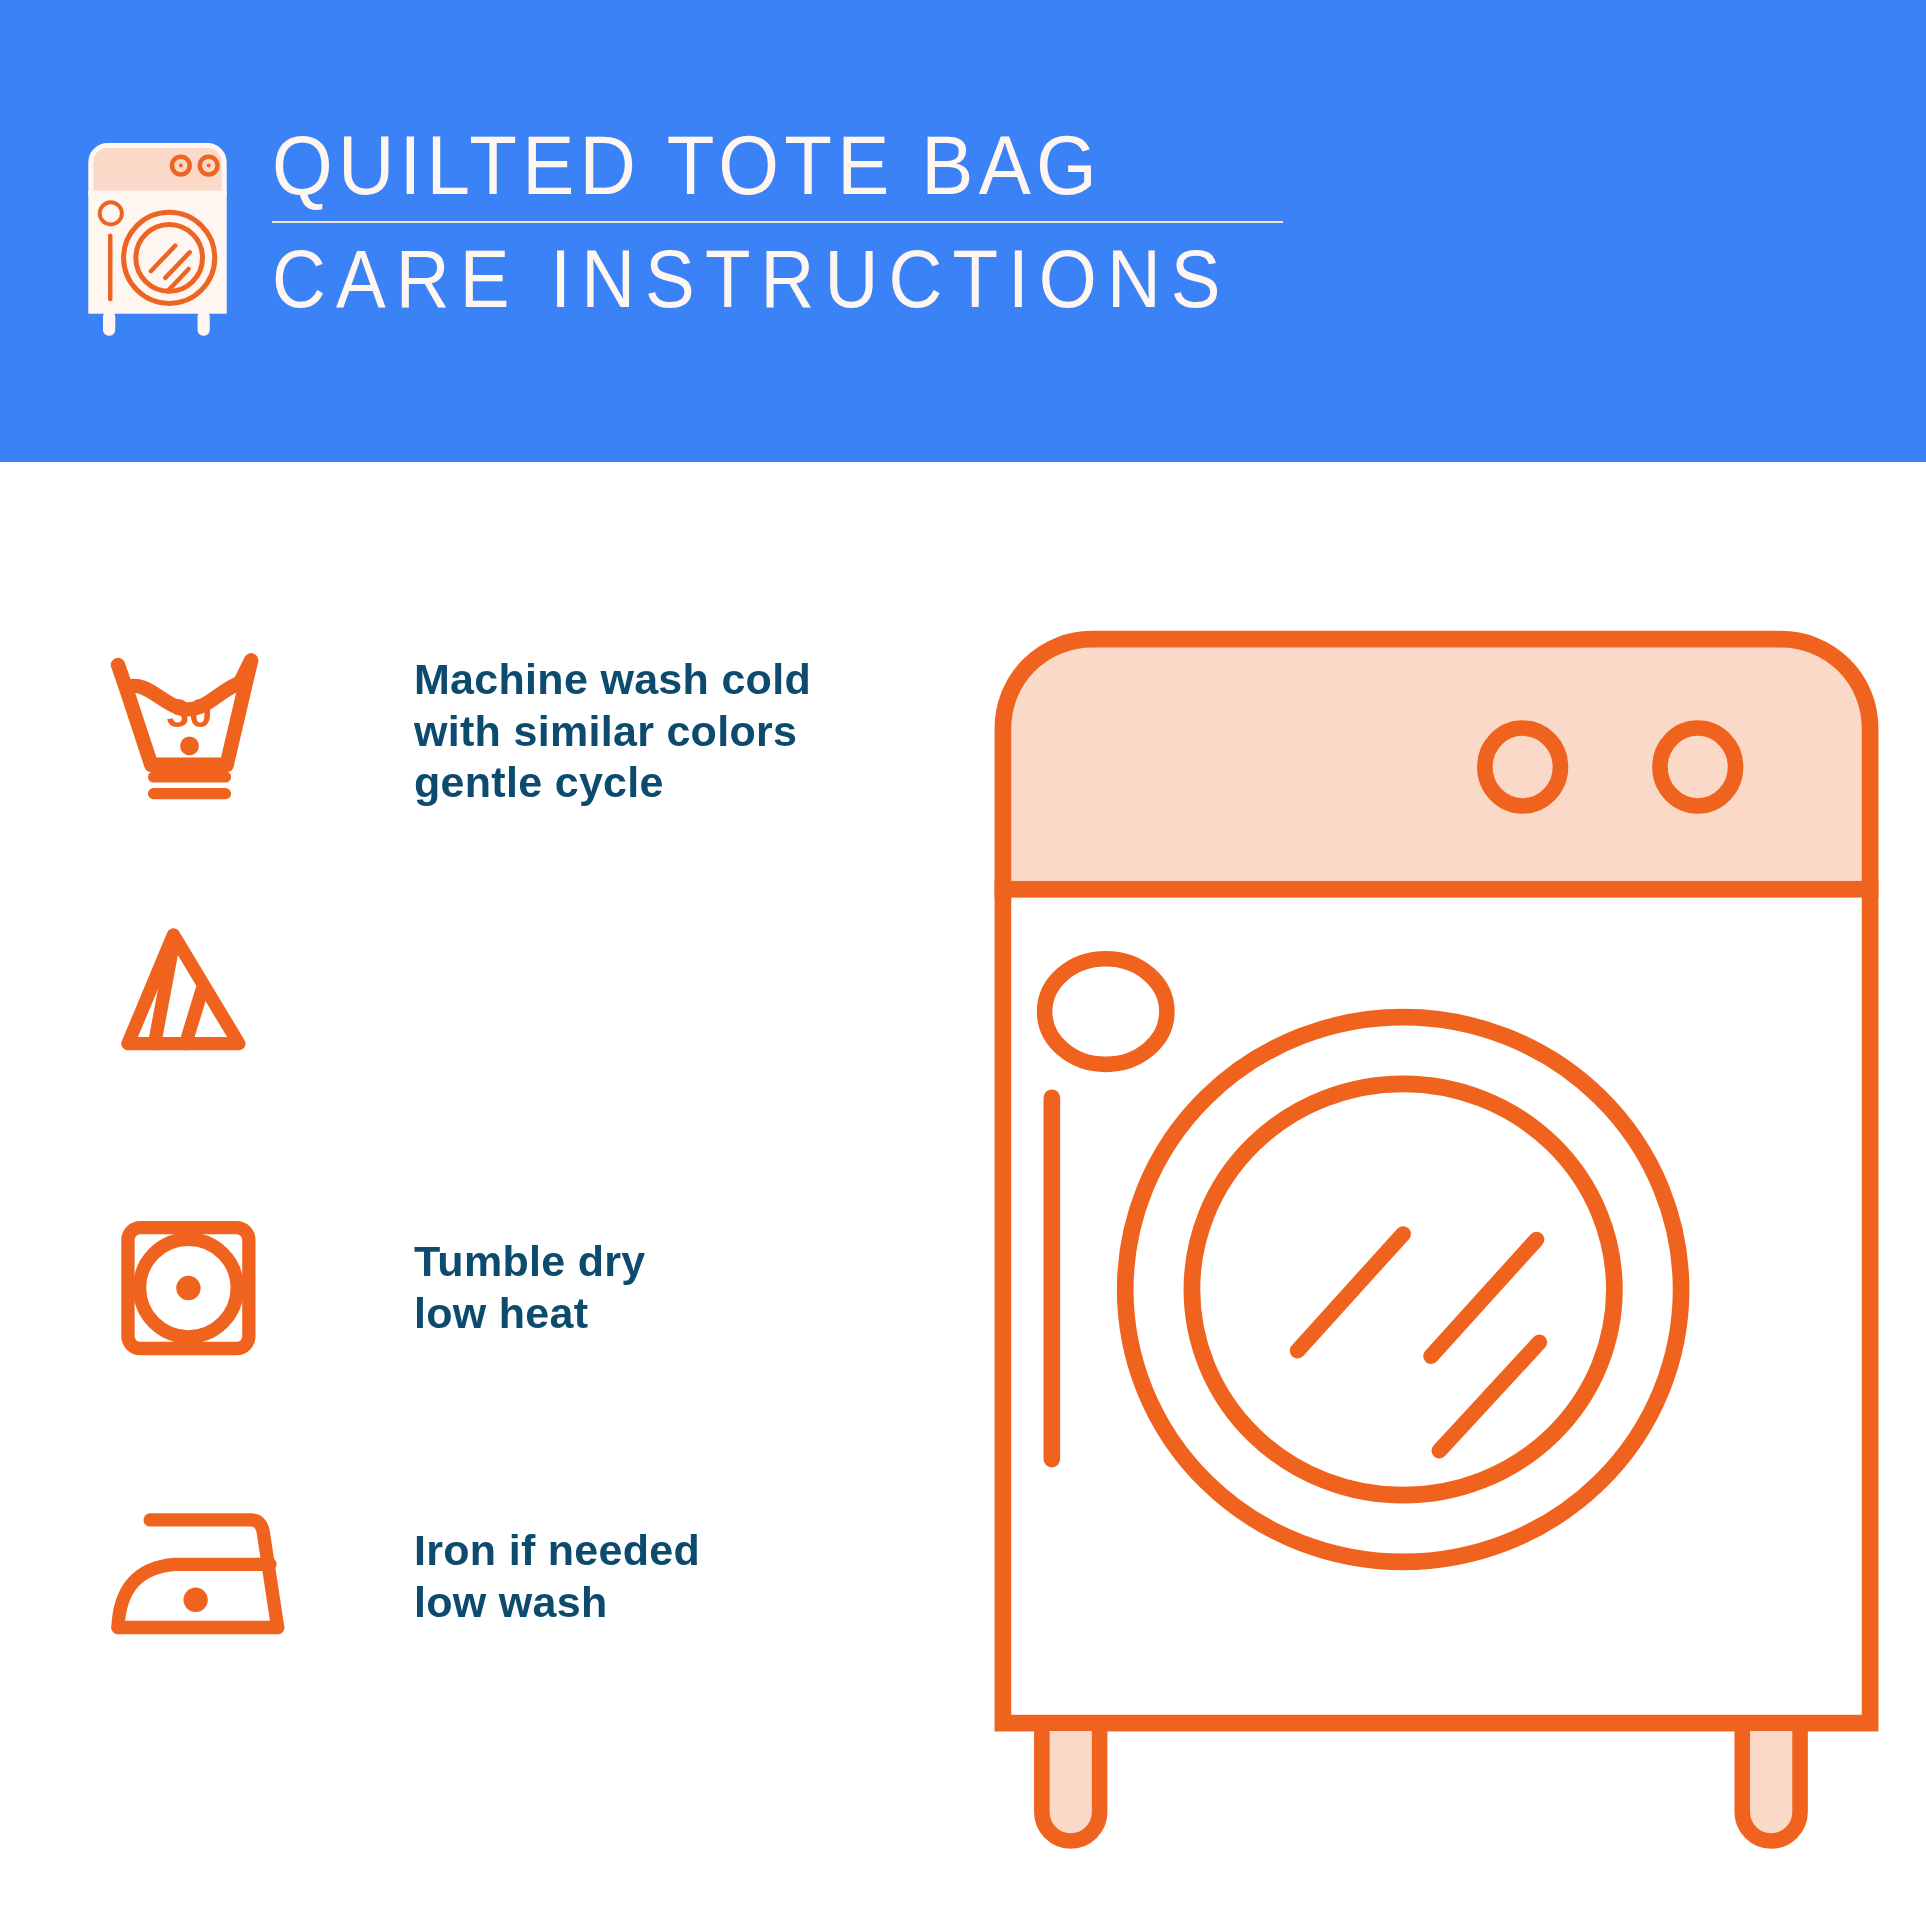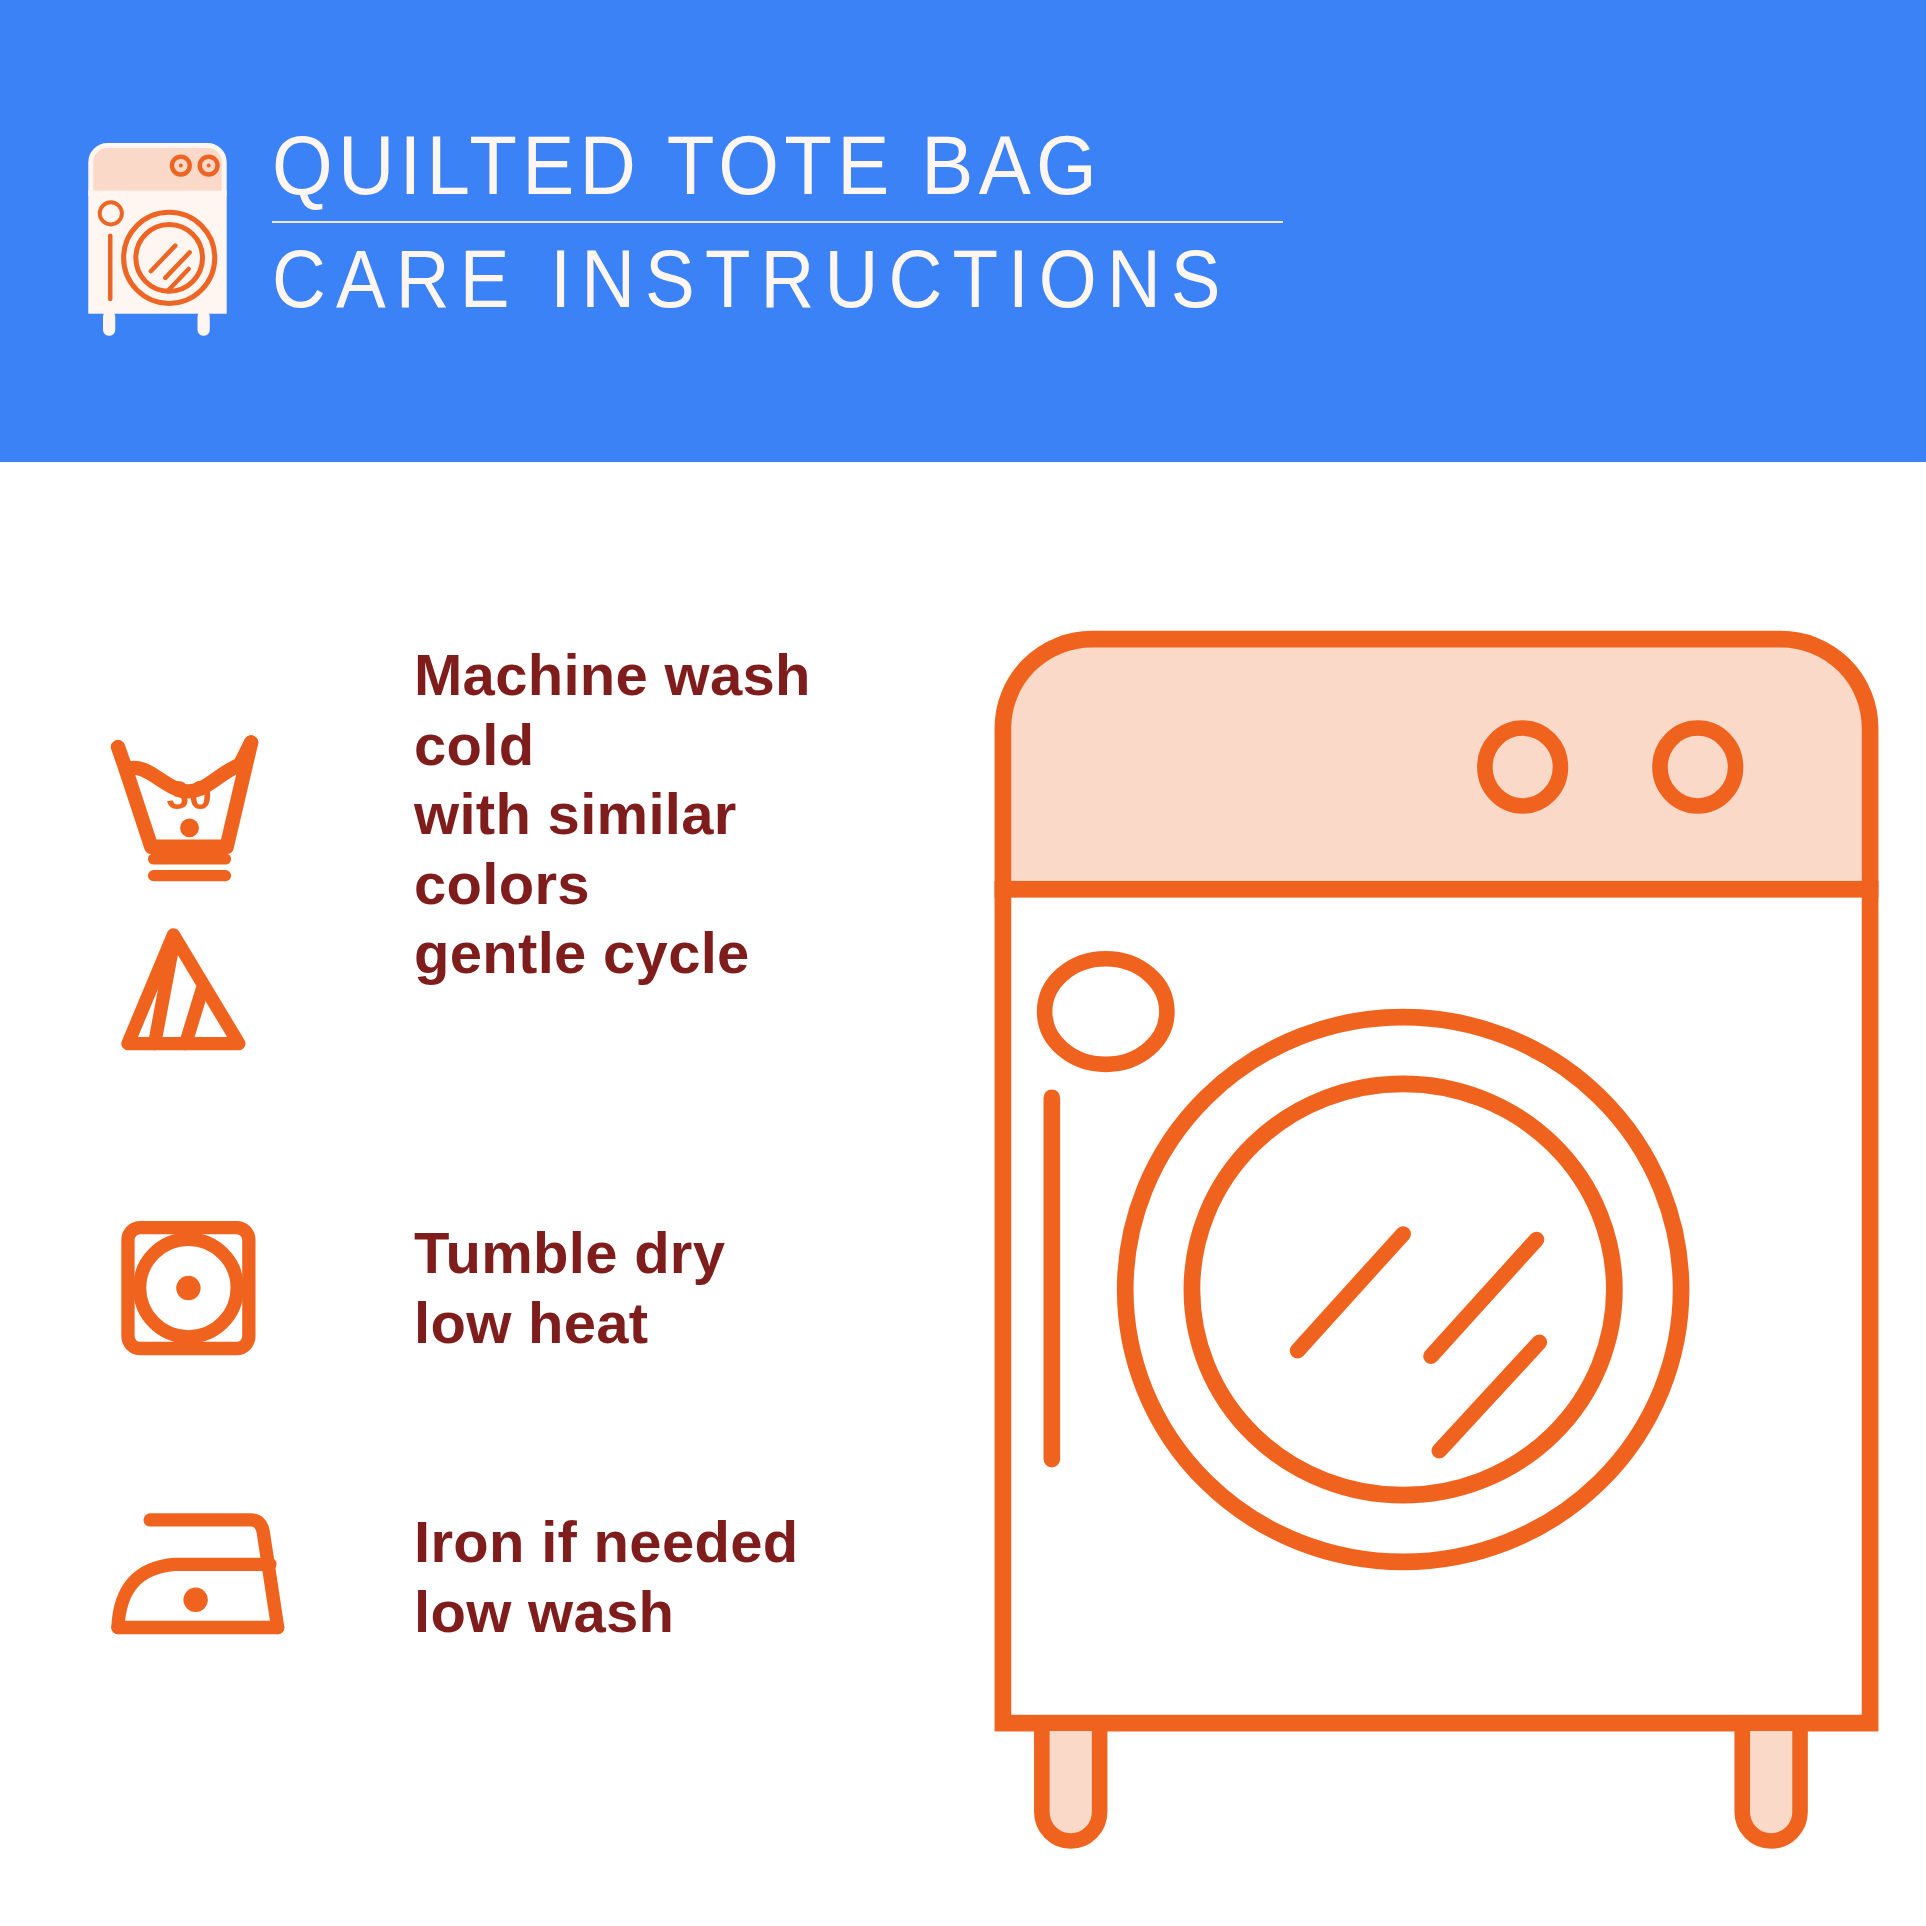--- a/index.html
+++ b/index.html
@@ -60,22 +60,22 @@
   .care-row.r1{top:260px;}
   .care-row.r2{top:556px;justify-content:space-between;}
   .care-row.r3{top:845px;}
 
   .care-icon{
     width:211px;height:183px;flex:0 0 auto;
     display:flex;align-items:center;justify-content:center;
   }
   .care-text{
     margin-left:61px;
-    color:#7f1d1d;
-    font-size:58px;
+    color:#0c4a6e;
+    font-size:43px;
     line-height:1.20;
     font-weight:700;
     letter-spacing:0.3px;
     white-space:pre-line;
   }
 
   
   .machine{
     position:absolute;left:964px;top:138px;
     width:945px;height:1279px;

